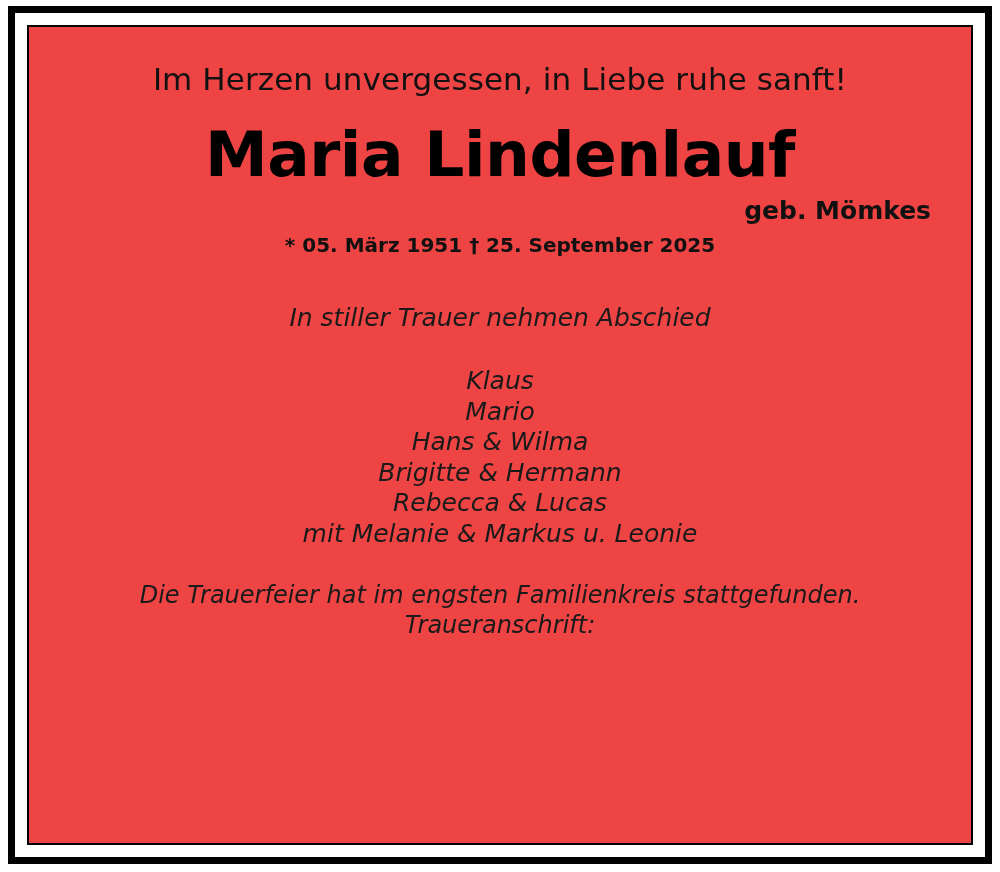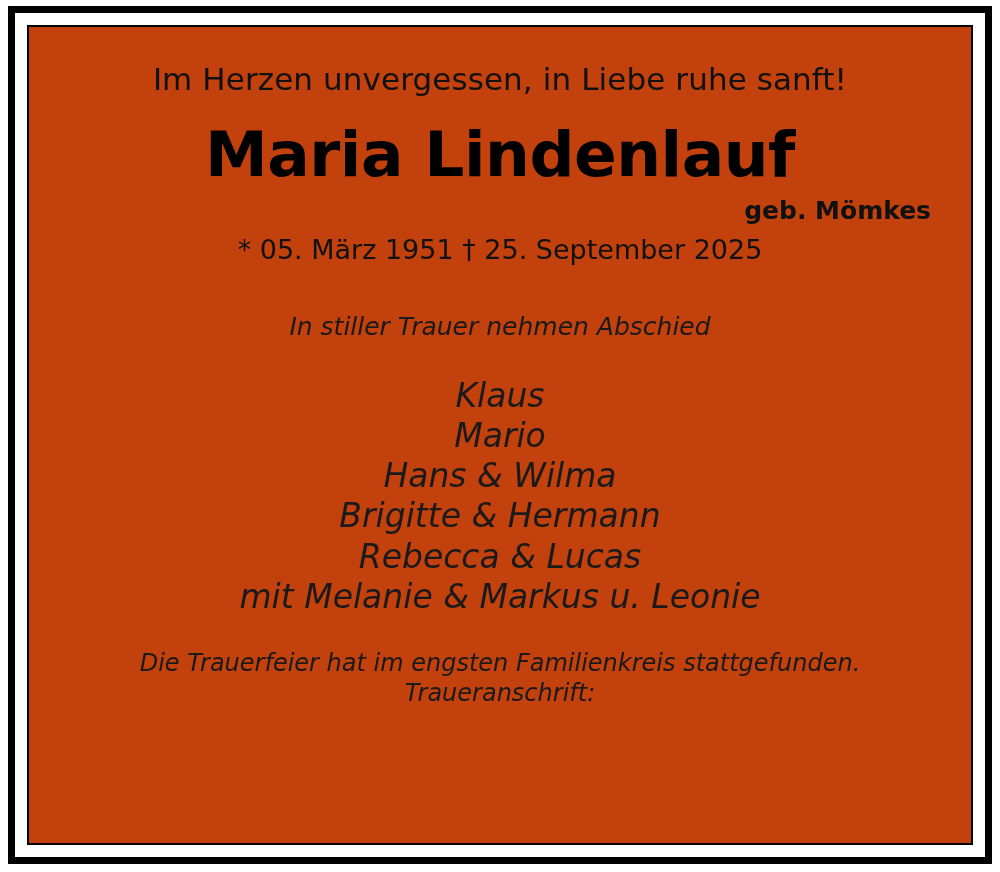--- a/index.html
+++ b/index.html
@@ -50,21 +50,21 @@
 
   .content {
     position: absolute;
     left: 0;
     top: 0;
     right: 0;
     bottom: 0;
     padding: 34px 40px 20px 40px;
     box-sizing: border-box;
     text-align: center;
-    background: #c2410c;
+    background: #ef4444;
   }
 
   .headline {
     font-size: 31px;
     font-weight: 400;
     letter-spacing: 0.1px;
     color: #111111;
     line-height: 1.2;
     margin: 0 0 22px 0;
   }
@@ -81,41 +81,41 @@
   .maiden {
     font-size: 25px;
     font-weight: 700;
     color: #111111;
     line-height: 1.25;
     margin: 0 0 6px 0;
     text-align: right;
   }
 
   .dates {
-    font-size: 27px;
-    font-weight: 400;
+    font-size: 20px;
+    font-weight: 700;
     color: #111111;
     line-height: 1.3;
     margin: 0 0 44px 0;
   }
 
   .mourn-intro {
     font-size: 25px;
     font-style: italic;
     color: #1a1a1a;
     line-height: 1.3;
     margin: 0 0 32px 0;
   }
 
   .mourners {
     margin: 0 0 32px 0;
   }
 
   .mourner-line {
-    font-size: 33px;
+    font-size: 25px;
     font-style: italic;
     color: #1a1a1a;
     line-height: 1.22;
   }
 
   .closing {
     margin: 0;
   }
 
   .closing-line {

